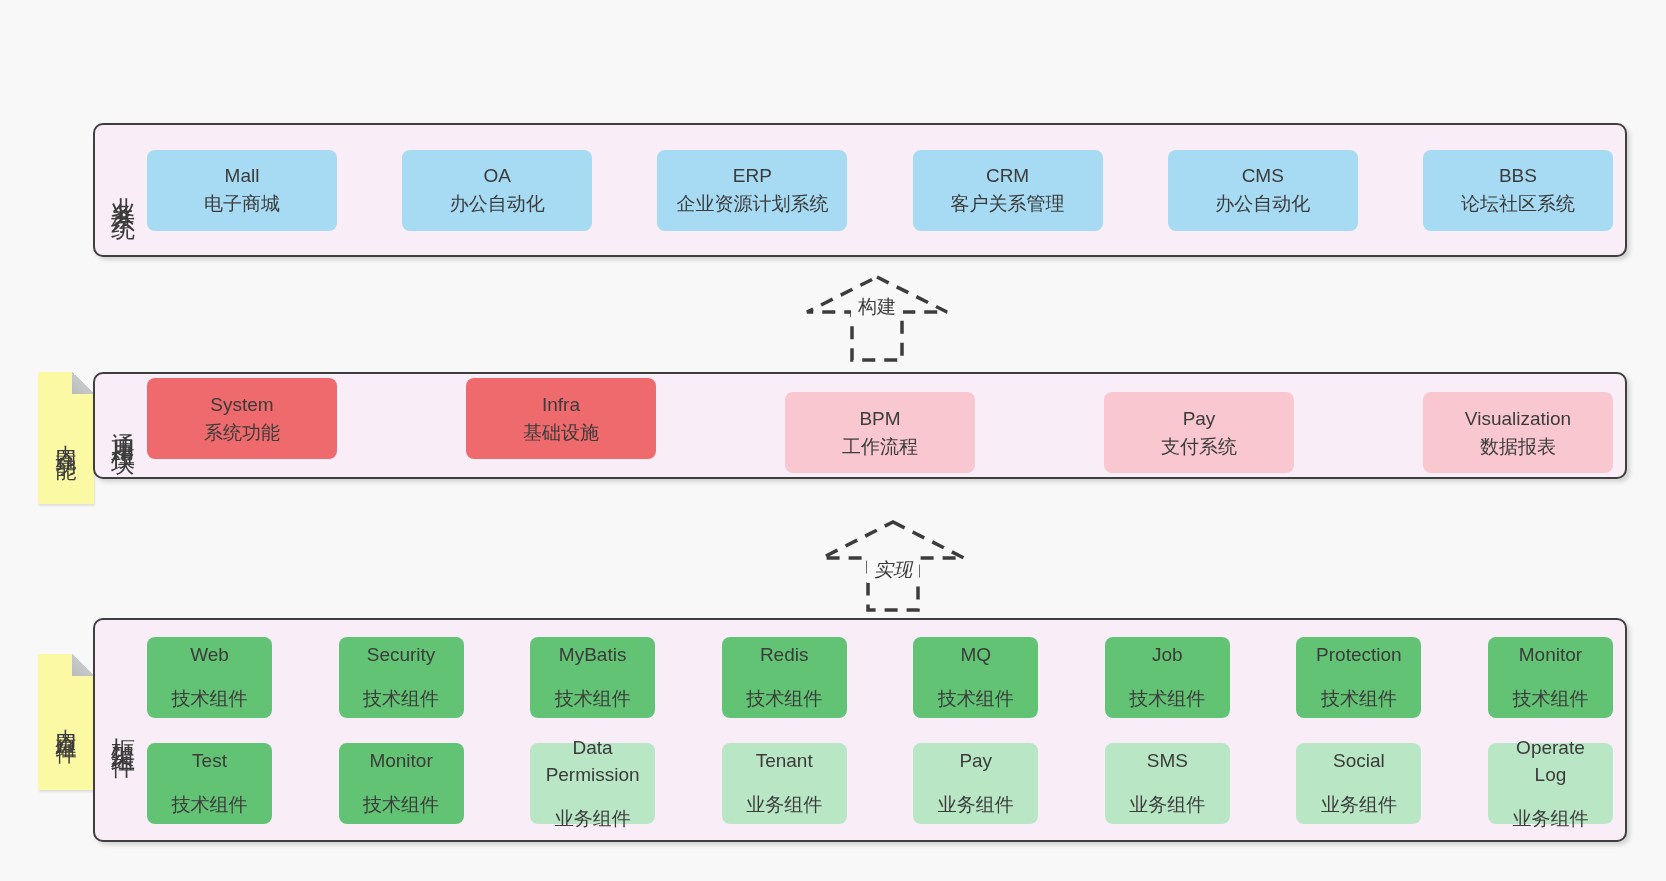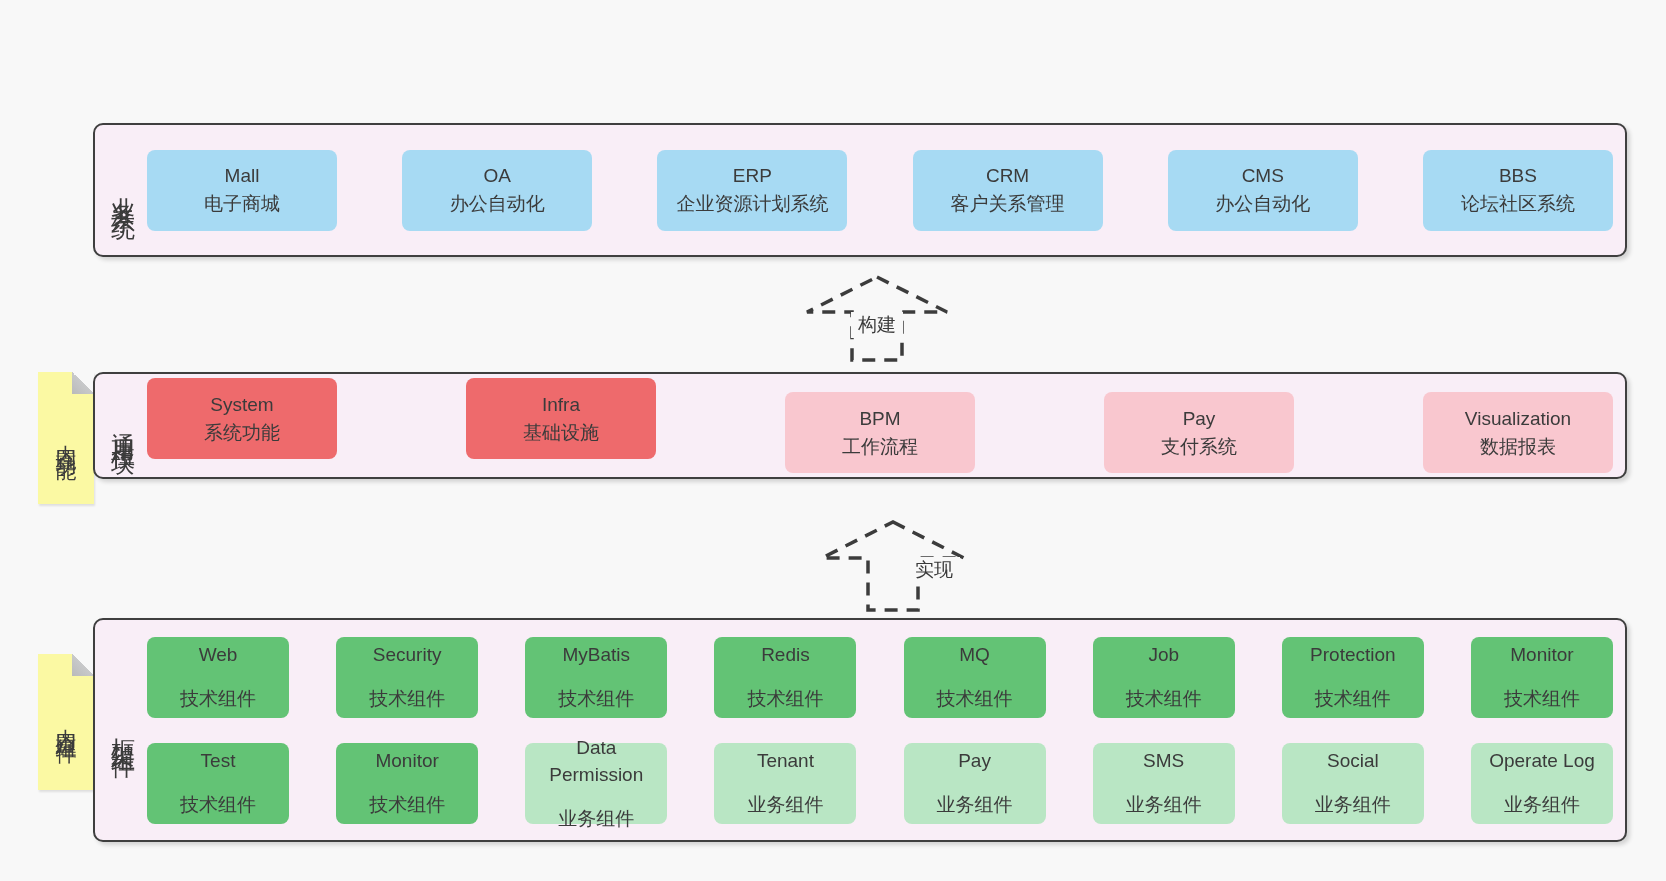--- a/index.html
+++ b/index.html
@@ -67,21 +67,21 @@
     flex-direction: column;
     justify-content: center;
     align-items: center;
     text-align: center;
     font-size: 19px;
     line-height: 1.45;
     color: var(--text, #3b3b3b);
     padding: 0 10px;
   }
   .cols-6 .box { width: 190px; }
-  .cols-8 .box { width: 142px; gap: 16px; }
+  .cols-8 .box { width: 125px; gap: 16px; }
   .box.blue       { background: var(--blue, #a7daf3); }
   .box.red        { background: var(--red, #ee6a6c); }
   .box.pink       { background: var(--pink, #f9c7cf); margin-top: 14px; }
   .box.green      { background: var(--green, #63c375); }
   .box.lightgreen { background: var(--lightgreen, #b9e6c4); }
 
   
   .sticky {
     position: absolute;
     left: 38px;
@@ -128,22 +128,22 @@
   .arrow-label {
     position: absolute;
     z-index: 4;
     background: var(--page-bg, #f8f8f8);
     font-size: 19px;
     height: 26px;
     line-height: 26px;
     text-align: center;
     color: var(--text, #3b3b3b);
   }
-  #arrow-label-0 { left: 851px; top: 312px; width: 52px; }
-  #arrow-label-1 { left: 908px; top: 557px; width: 52px; }
+  #arrow-label-0 { left: 851px; top: 294px; width: 52px; }
+  #arrow-label-1 { left: 867px; top: 557px; width: 52px; font-style: italic; }
 </style>
 </head>
 <body>
 
 <div class="canvas">
 
   <div class="sticky" id="sticky-0">
     <div class="fold"></div>
     <div class="sticky-label">内置功能</div>
   </div>

